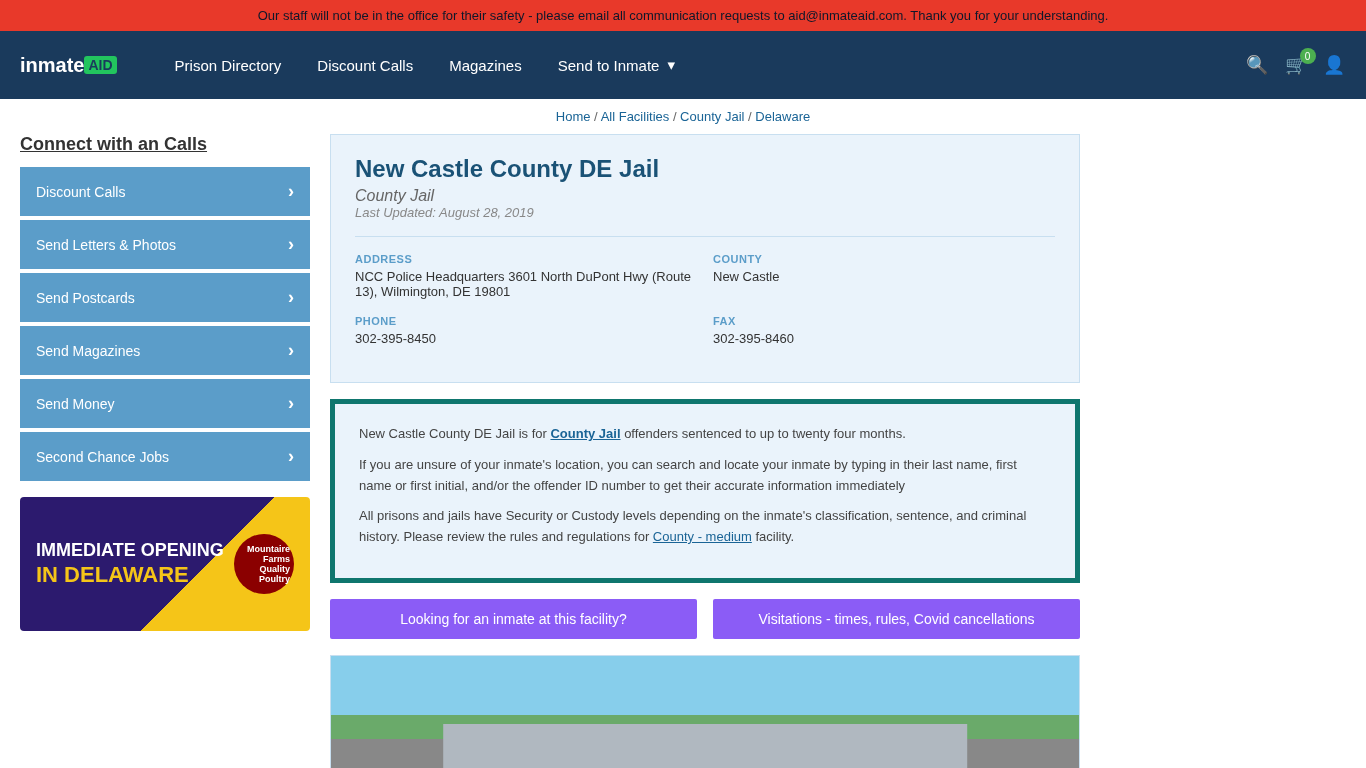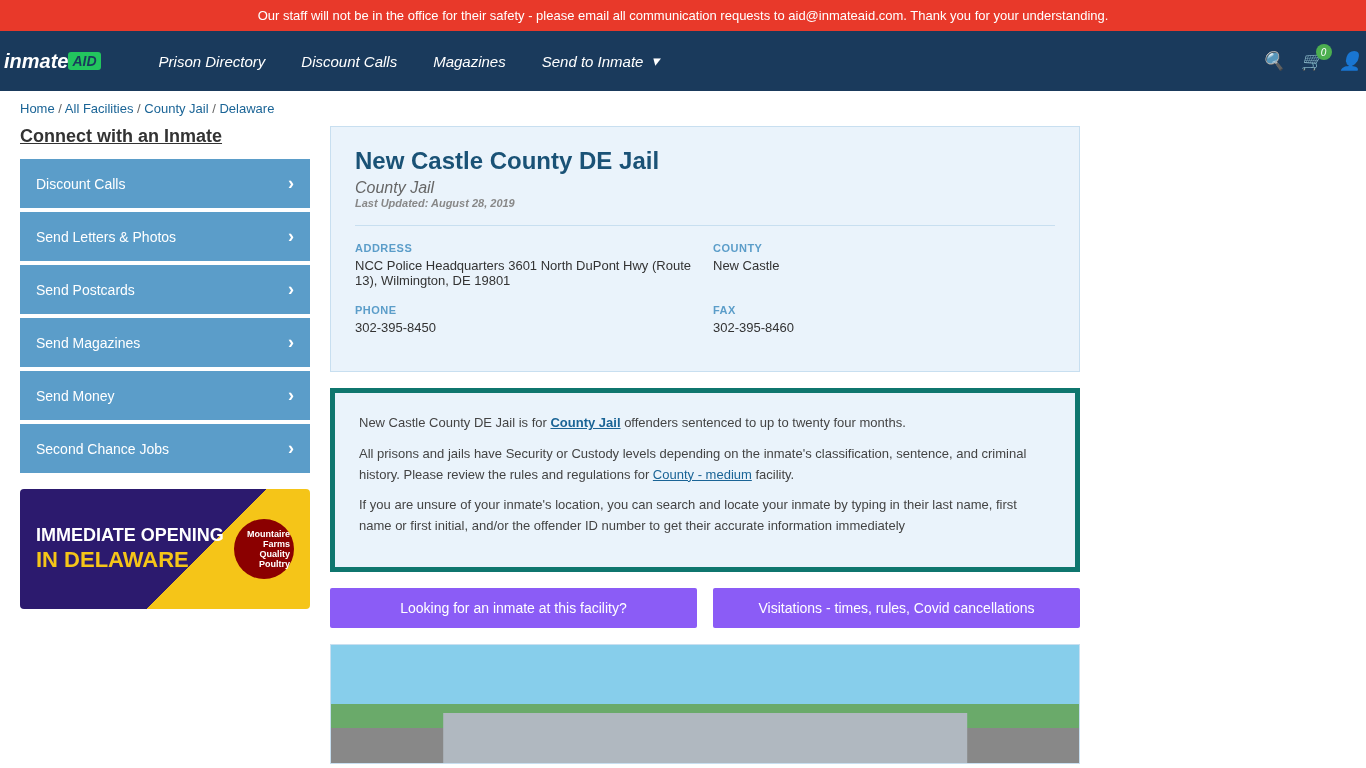--- a/index.html
+++ b/index.html
@@ -1,36 +1,35 @@
 <!DOCTYPE html>
 <html><head>
   <meta charset="utf-8">
   <style>
     * { box-sizing: border-box; margin: 0; padding: 0; }
     body { font-family: Arial, sans-serif; font-size: 14px; color: #333; background: #fff; }
 
     
     .alert-bar {
       background: #e8392a;
-      color: #ffffff;
+      color: #0f172a;
       text-align: center;
       padding: 8px 16px;
       font-size: 13px;
       white-space: nowrap;
       overflow: hidden;
     }
 
     
     nav {
       background: #1a3a5c;
       display: flex;
       align-items: center;
-      padding: 0 4px;
-      height: 60px;
-      font-style: italic;
+      padding: 0 20px;
+      height: 68px;
     }
     .logo {
       color: #fff;
       font-size: 22px;
       font-weight: bold;
       margin-right: 40px;
       display: flex;
       align-items: center;
     }
     .logo-aid {
@@ -92,20 +91,21 @@
       font-size: 10px;
       display: flex;
       align-items: center;
       justify-content: center;
     }
 
     
     .breadcrumb {
       padding: 10px 20px;
       font-size: 13px;
+      text-align: center;
     }
     .breadcrumb a { color: #1a6496; text-decoration: none; }
     .breadcrumb span { color: #666; }
 
     
     .page-content {
       display: flex;
       padding: 0 20px 20px 20px;
       gap: 20px;
       max-width: 1100px;
@@ -137,21 +137,21 @@
       font-size: 14px;
       text-align: left;
     }
     .sidebar-arrow {
       font-size: 18px;
       font-weight: bold;
     }
     .ad-banner {
       margin-top: 16px;
       width: 290px;
-      height: 120px;
+      height: 134px;
       background: linear-gradient(135deg, #2c1a6e 60%, #f5c518 60%);
       border-radius: 4px;
       overflow: hidden;
       position: relative;
       display: flex;
       flex-direction: column;
       justify-content: center;
       padding: 16px;
     }
     .ad-immediate {
@@ -200,24 +200,23 @@
       font-weight: bold;
       margin-bottom: 4px;
     }
     .facility-type {
       color: #666;
       font-size: 16px;
       font-style: italic;
     }
     .facility-updated {
       color: #888;
-      font-size: 11px;
+      font-size: 13px;
       font-style: italic;
       margin-bottom: 16px;
-      font-weight: bold;
     }
     .info-grid {
       display: grid;
       grid-template-columns: 1fr 1fr;
       gap: 16px;
       margin-bottom: 16px;
       border-top: 1px solid #c8dff0;
       padding-top: 16px;
     }
     .info-label {
@@ -320,21 +319,21 @@
   <a href="#">All Facilities</a>
   <span> / </span>
   <a href="#">County Jail</a>
   <span> / </span>
   <a href="#">Delaware</a>
 </div>
 
 <div class="page-content">
 
   <div class="sidebar">
-    <div class="sidebar-title">Connect with an Inmate</div>
+    <div class="sidebar-title">Connect with an Calls</div>
 
     <button class="sidebar-btn">
       <span>Discount Calls</span>
       <span class="sidebar-arrow">›</span>
     </button>
     <button class="sidebar-btn">
       <span>Send Letters &amp; Photos</span>
       <span class="sidebar-arrow">›</span>
     </button>
     <button class="sidebar-btn">
@@ -388,24 +387,24 @@
           <div class="info-value">302-395-8460</div>
         </div>
       </div>
     </div>
 
     <div class="description">
       <p>
         New Castle County DE Jail is for <a href="#"><strong>County Jail</strong></a> offenders sentenced to up to twenty four months.
       </p>
       <p>
-        All prisons and jails have Security or Custody levels depending on the inmate's classification, sentence, and criminal history. Please review the rules and regulations for <a href="#">County - medium</a> facility.
+        If you are unsure of your inmate's location, you can search and locate your inmate by typing in their last name, first name or first initial, and/or the offender ID number to get their accurate information immediately
       </p>
       <p>
-        If you are unsure of your inmate's location, you can search and locate your inmate by typing in their last name, first name or first initial, and/or the offender ID number to get their accurate information immediately
+        All prisons and jails have Security or Custody levels depending on the inmate's classification, sentence, and criminal history. Please review the rules and regulations for <a href="#">County - medium</a> facility.
       </p>
     </div>
 
     <div class="action-buttons">
       <button class="btn-green">Looking for an inmate at this facility?</button>
       <button class="btn-green">Visitations - times, rules, Covid cancellations</button>
     </div>
 
     <div class="facility-image">
       <div class="building-shape"></div>

